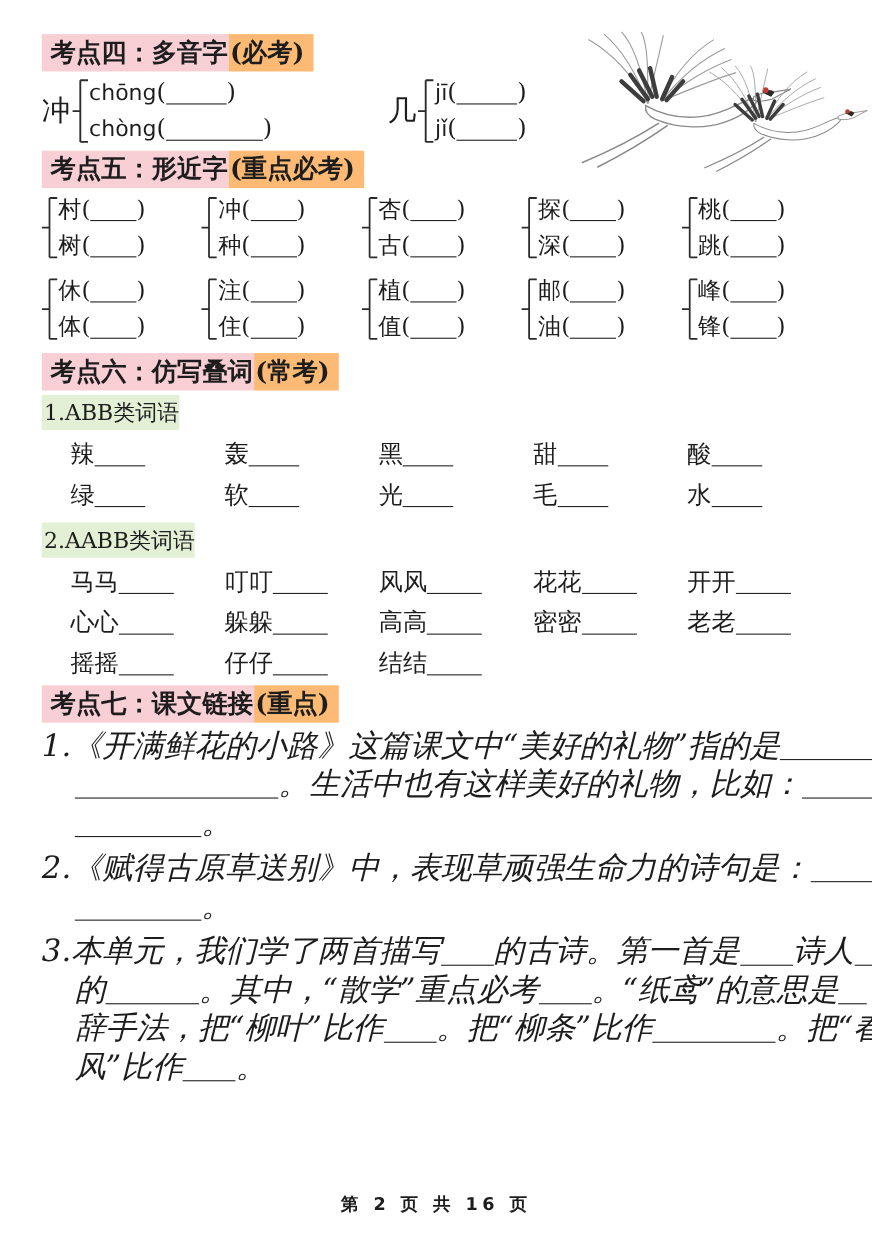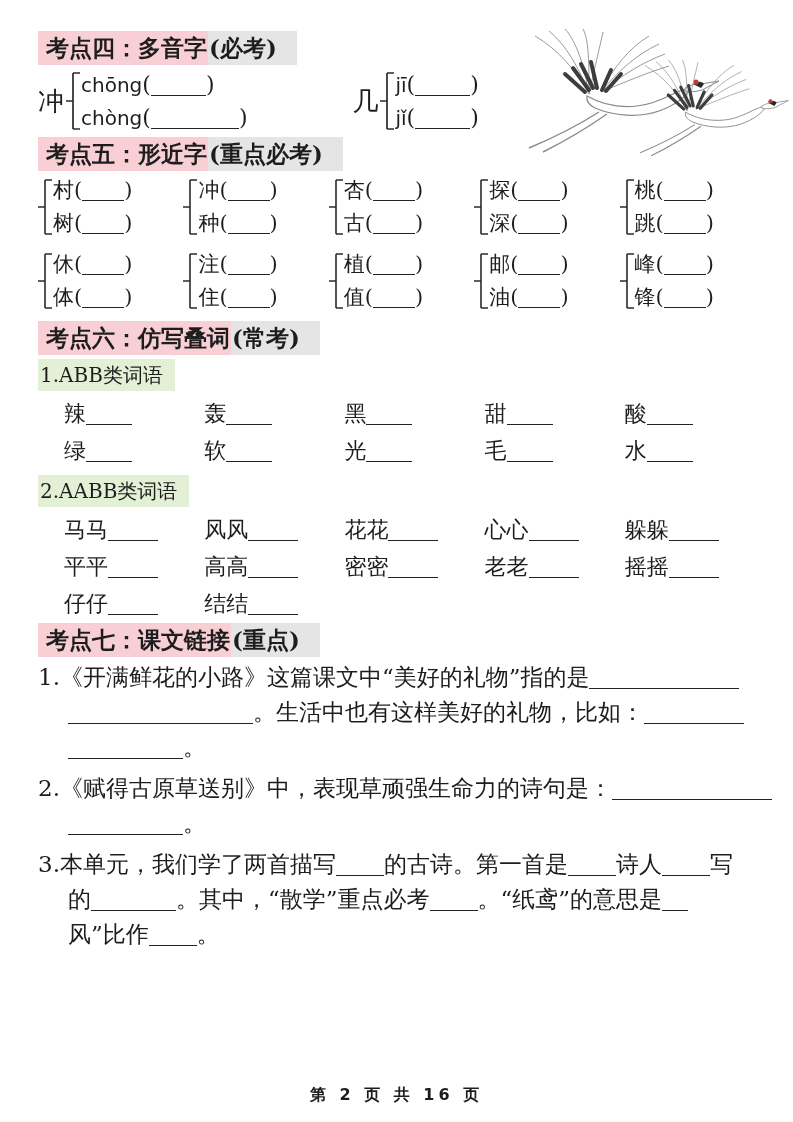--- a/index.html
+++ b/index.html
@@ -6,45 +6,45 @@
   html,body { width:793px; height:1122px; }
   body { background:#ffffff; }
   .page {
     width:793px; height:1122px; position:relative; overflow:hidden;
     background:#ffffff; color:#1d1d1d;
     padding:34px 28px 0 38px;
     font-family:"DejaVu Serif","Liberation Serif",serif;
   }
   .sec-head { font-size:23px; font-weight:700; line-height:1.25; margin-bottom:5px; }
   .hl-pink { background:#f9cfd6; padding:3px 1px 4px 8px; }
-  .hl-cyan { background:#e5e5e5; padding:3px 20px 4px 1px; }
+  .hl-cyan { background:#fdba74; padding:3px 8px 4px 1px; }
 
   .blank { display:inline-block; border-bottom:1.7px solid #242424; height:1em; vertical-align:-4px; }
 
   
   .dz-section { display:flex; gap:105px; margin:2px 0 6px; }
   .dz-group { display:flex; align-items:center; }
   .dz-char { font-size:26px; line-height:1; margin-right:1px; }
   .brace { flex:none; }
   .dz-col .dz-row { font-size:22px; line-height:33px; height:33px; white-space:nowrap; }
   .pinyin { font-family:"DejaVu Sans","Liberation Sans",sans-serif; font-size:20px;margin-top:28px; }
 
   
   .pairs { display:grid; grid-template-columns:repeat(5,1fr); row-gap:8px; margin:4px 0 10px; }
   .pair { display:flex; align-items:center; }
   .pair-col .pair-row { font-size:21px; line-height:33px; height:33px; white-space:nowrap; }
 
   
-  .sub-label { display:inline-block; background:#e3f0d6; font-size:20px; line-height:30px; padding:1px 12px 1px 2px; margin:2px 0 4px; }
+  .sub-label { display:inline-block; background:#e3f0d6; font-size:20px; line-height:30px; padding:1px 0 1px 2px; margin:2px 0 4px; }
   .words { display:grid; grid-template-columns:repeat(5,1fr); padding-left:26px; margin-bottom:4px; }
   .word { font-size:22px; line-height:37px; height:37px; white-space:nowrap; }
 
   
   .kpara { margin-bottom:6px; }
-  .kline { font-size:23px; line-height:35px; height:35px; white-space:nowrap; }
+  .kline { font-size:28px; line-height:35px; height:35px; white-space:nowrap;font-style:italic; }
   .kline.ind { padding-left:30px; }
 
   .footer {
     position:absolute; left:0; right:0; bottom:16px; text-align:center;
     font-size:16px; font-weight:700; letter-spacing:4px;
     font-family:"DejaVu Sans","Liberation Sans",sans-serif;
   }
 
   .cranes { position:absolute; top:24px; right:4px; width:300px; height:140px; }
 </style>
@@ -225,25 +225,26 @@
     <div class="word"><span>绿</span><span class="blank" style="width:46px"></span></div>
     <div class="word"><span>软</span><span class="blank" style="width:46px"></span></div>
     <div class="word"><span>光</span><span class="blank" style="width:46px"></span></div>
     <div class="word"><span>毛</span><span class="blank" style="width:46px"></span></div>
     <div class="word"><span>水</span><span class="blank" style="width:46px"></span></div>
   </div>
 
   <div><span class="sub-label">2.AABB类词语</span></div>
   <div class="words">
     <div class="word"><span>马马</span><span class="blank" style="width:50px"></span></div>
+    <div class="word"><span>叮叮</span><span class="blank" style="width:50px"></span></div>
     <div class="word"><span>风风</span><span class="blank" style="width:50px"></span></div>
     <div class="word"><span>花花</span><span class="blank" style="width:50px"></span></div>
+    <div class="word"><span>开开</span><span class="blank" style="width:50px"></span></div>
     <div class="word"><span>心心</span><span class="blank" style="width:50px"></span></div>
     <div class="word"><span>躲躲</span><span class="blank" style="width:50px"></span></div>
-    <div class="word"><span>平平</span><span class="blank" style="width:50px"></span></div>
     <div class="word"><span>高高</span><span class="blank" style="width:50px"></span></div>
     <div class="word"><span>密密</span><span class="blank" style="width:50px"></span></div>
     <div class="word"><span>老老</span><span class="blank" style="width:50px"></span></div>
     <div class="word"><span>摇摇</span><span class="blank" style="width:50px"></span></div>
     <div class="word"><span>仔仔</span><span class="blank" style="width:50px"></span></div>
     <div class="word"><span>结结</span><span class="blank" style="width:50px"></span></div>
   </div>
 
   <div class="sec-head">
     <span class="hl-pink">考点七：课文链接</span><span class="hl-cyan">(重点)</span>
@@ -255,18 +256,19 @@
       <div class="kline ind"><span class="blank" style="width: 185px;"></span><span>。生活中也有这样美好的礼物，比如：</span><span class="blank" style="width: 100px;"></span></div>
       <div class="kline ind"><span class="blank" style="width: 115px;"></span><span>。</span></div>
     </div>
     <div class="kpara">
       <div class="kline"><span>2.《赋得古原草送别》中，表现草顽强生命力的诗句是：</span><span class="blank" style="width: 160px;"></span></div>
       <div class="kline ind"><span class="blank" style="width: 115px;"></span><span>。</span></div>
     </div>
     <div class="kpara">
       <div class="kline"><span>3.本单元，我们学了两首描写</span><span class="blank" style="width: 48px;"></span><span>的古诗。第一首是</span><span class="blank" style="width: 48px;"></span><span>诗人</span><span class="blank" style="width: 48px;"></span><span>写</span></div>
       <div class="kline ind"><span>的</span><span class="blank" style="width: 85px;"></span><span>。其中，“散学”重点必考</span><span class="blank" style="width: 48px;"></span><span>。“纸鸢”的意思是</span><span class="blank" style="width: 26px;"></span></div>
+      <div class="kline ind"><span>辞手法，把“柳叶”比作</span><span class="blank" style="width: 48px;"></span><span>。把“柳条”比作</span><span class="blank" style="width: 112px;"></span><span>。把“春</span></div>
       <div class="kline ind"><span>风”比作</span><span class="blank" style="width: 48px;"></span><span>。</span></div>
     </div>
   </div>
 
   <div class="footer">第 2 页 共 16 页</div>
 </div>
 
 </body></html>

